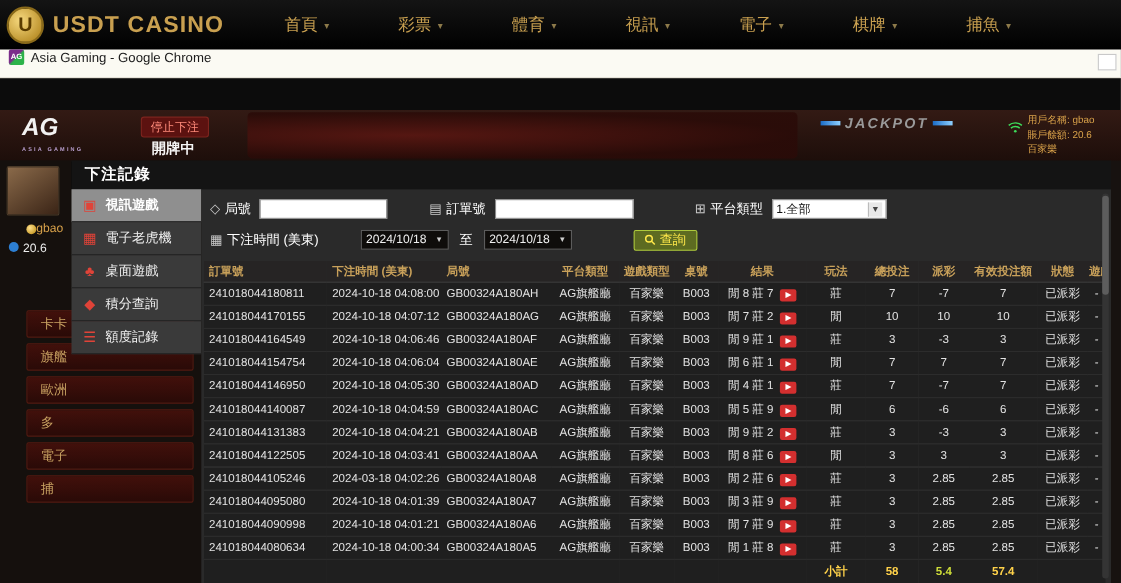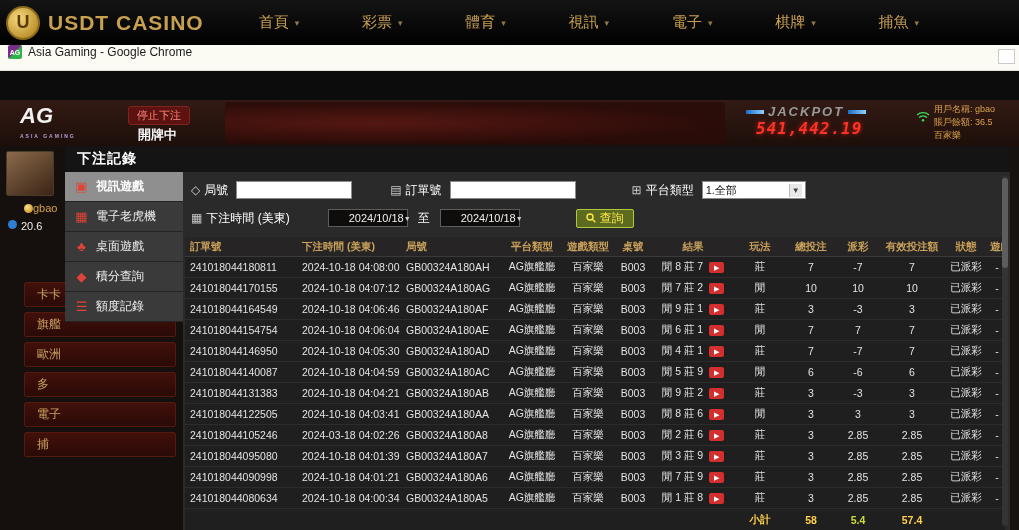--- a/index.html
+++ b/index.html
@@ -82,21 +82,21 @@
   .filter-row{display:flex;align-items:center;height:20px;margin:8px 0 0 8px;}
   .f-ic{color:#c9c9c9;font-size:12px;margin-right:4px;}
   .f-label{color:#fff;font-size:12px;margin-right:8px;white-space:nowrap;}
   .f-input{height:16px;border:1px solid #8a8a8a;background:#fff;font-size:11px;padding:0 3px;outline:none;}
   .w110{width:108px;} .w120{width:118px;}
   .sp38{width:38px;} .sp56{width:56px;} .sp30{width:30px;}
   .f-select{width:104px;height:18px;background:#fff;border:1px solid #8a8a8a;display:flex;align-items:center;
             justify-content:space-between;font-size:11px;color:#111;padding:0 3px;cursor:pointer;box-sizing:border-box;}
   .sel-arrow{font-size:8px;color:#444;background:#e8e8e8;border-left:1px solid #bbb;padding:2px 2px;}
   .date-box{width:80px;height:18px;background:#0f0d0b;border:1px solid #5c5c5c;display:flex;align-items:center;
-            justify-content:space-between;color:#f0f0f0;font-size:11px;padding:0 20px;cursor:pointer;box-sizing:border-box;}
+            justify-content:space-between;color:#f0f0f0;font-size:11px;padding:0 4px;cursor:pointer;box-sizing:border-box;}
   .d-arrow{font-size:7px;color:#cfcfcf;}
   .to-label{color:#fff;font-size:12px;margin:0 10px;}
   .search-btn{height:19px;display:flex;align-items:center;gap:4px;background:#5d6b21;border:1px solid #aeca3c;
               color:#ffe84a;font-size:12px;padding:0 9px;cursor:pointer;border-radius:2px;font-family:inherit;}
 
   
   .bet-table{border-collapse:collapse;table-layout:fixed;width:820px;margin:9px 0 0 2px;font-size:10.5px;}
   .bet-table th{color:#c9a15a;font-weight:bold;height:17px;background:#262424;border-bottom:1px solid #3a3a3a;
                 white-space:nowrap;overflow:hidden;text-align:center;font-size:10.5px;}
   .bet-table td{color:#e3e3e3;height:18px;border-bottom:1px solid #2c2c2c;white-space:nowrap;overflow:hidden;
@@ -161,32 +161,31 @@
 
   <div class="content"></div>
 
   <div class="game-strip">
     <div class="banner"></div>
     <div class="ag-logo"><span>AG</span><span class="ag-sub">ASIA GAMING</span></div>
     <div class="stop-chip">停止下注</div>
     <div class="dealing">開牌中</div>
     <div class="jackpot">
       <div class="jp-label">JACKPOT</div>
-      <div class="jp-value">541,442.19</div>
     </div>
     <span class="wifi">
       <svg width="14" height="11" viewBox="0 0 14 11">
           <path d="M1 4a9 9 0 0 1 12 0" fill="none" stroke="#3ddc5a" stroke-width="1.3"></path>
           <path d="M3 6.5a6 6 0 0 1 8 0" fill="none" stroke="#3ddc5a" stroke-width="1.3"></path>
           <circle cx="7" cy="9.3" r="1.2" fill="#3ddc5a"></circle>
         </svg>
     </span>
     <div class="user-info">
         <div>用戶名稱: gbao</div>
-        <div>賬戶餘額: 36.5</div>
+        <div>賬戶餘額: 20.6</div>
         <div>百家樂</div>
       </div>
   </div>
 
   <div class="left-under">
     <div class="avatar"></div>
     <div class="u-name">
         <span class="mini-coin"></span>
         <span>gbao</span>
       </div>

